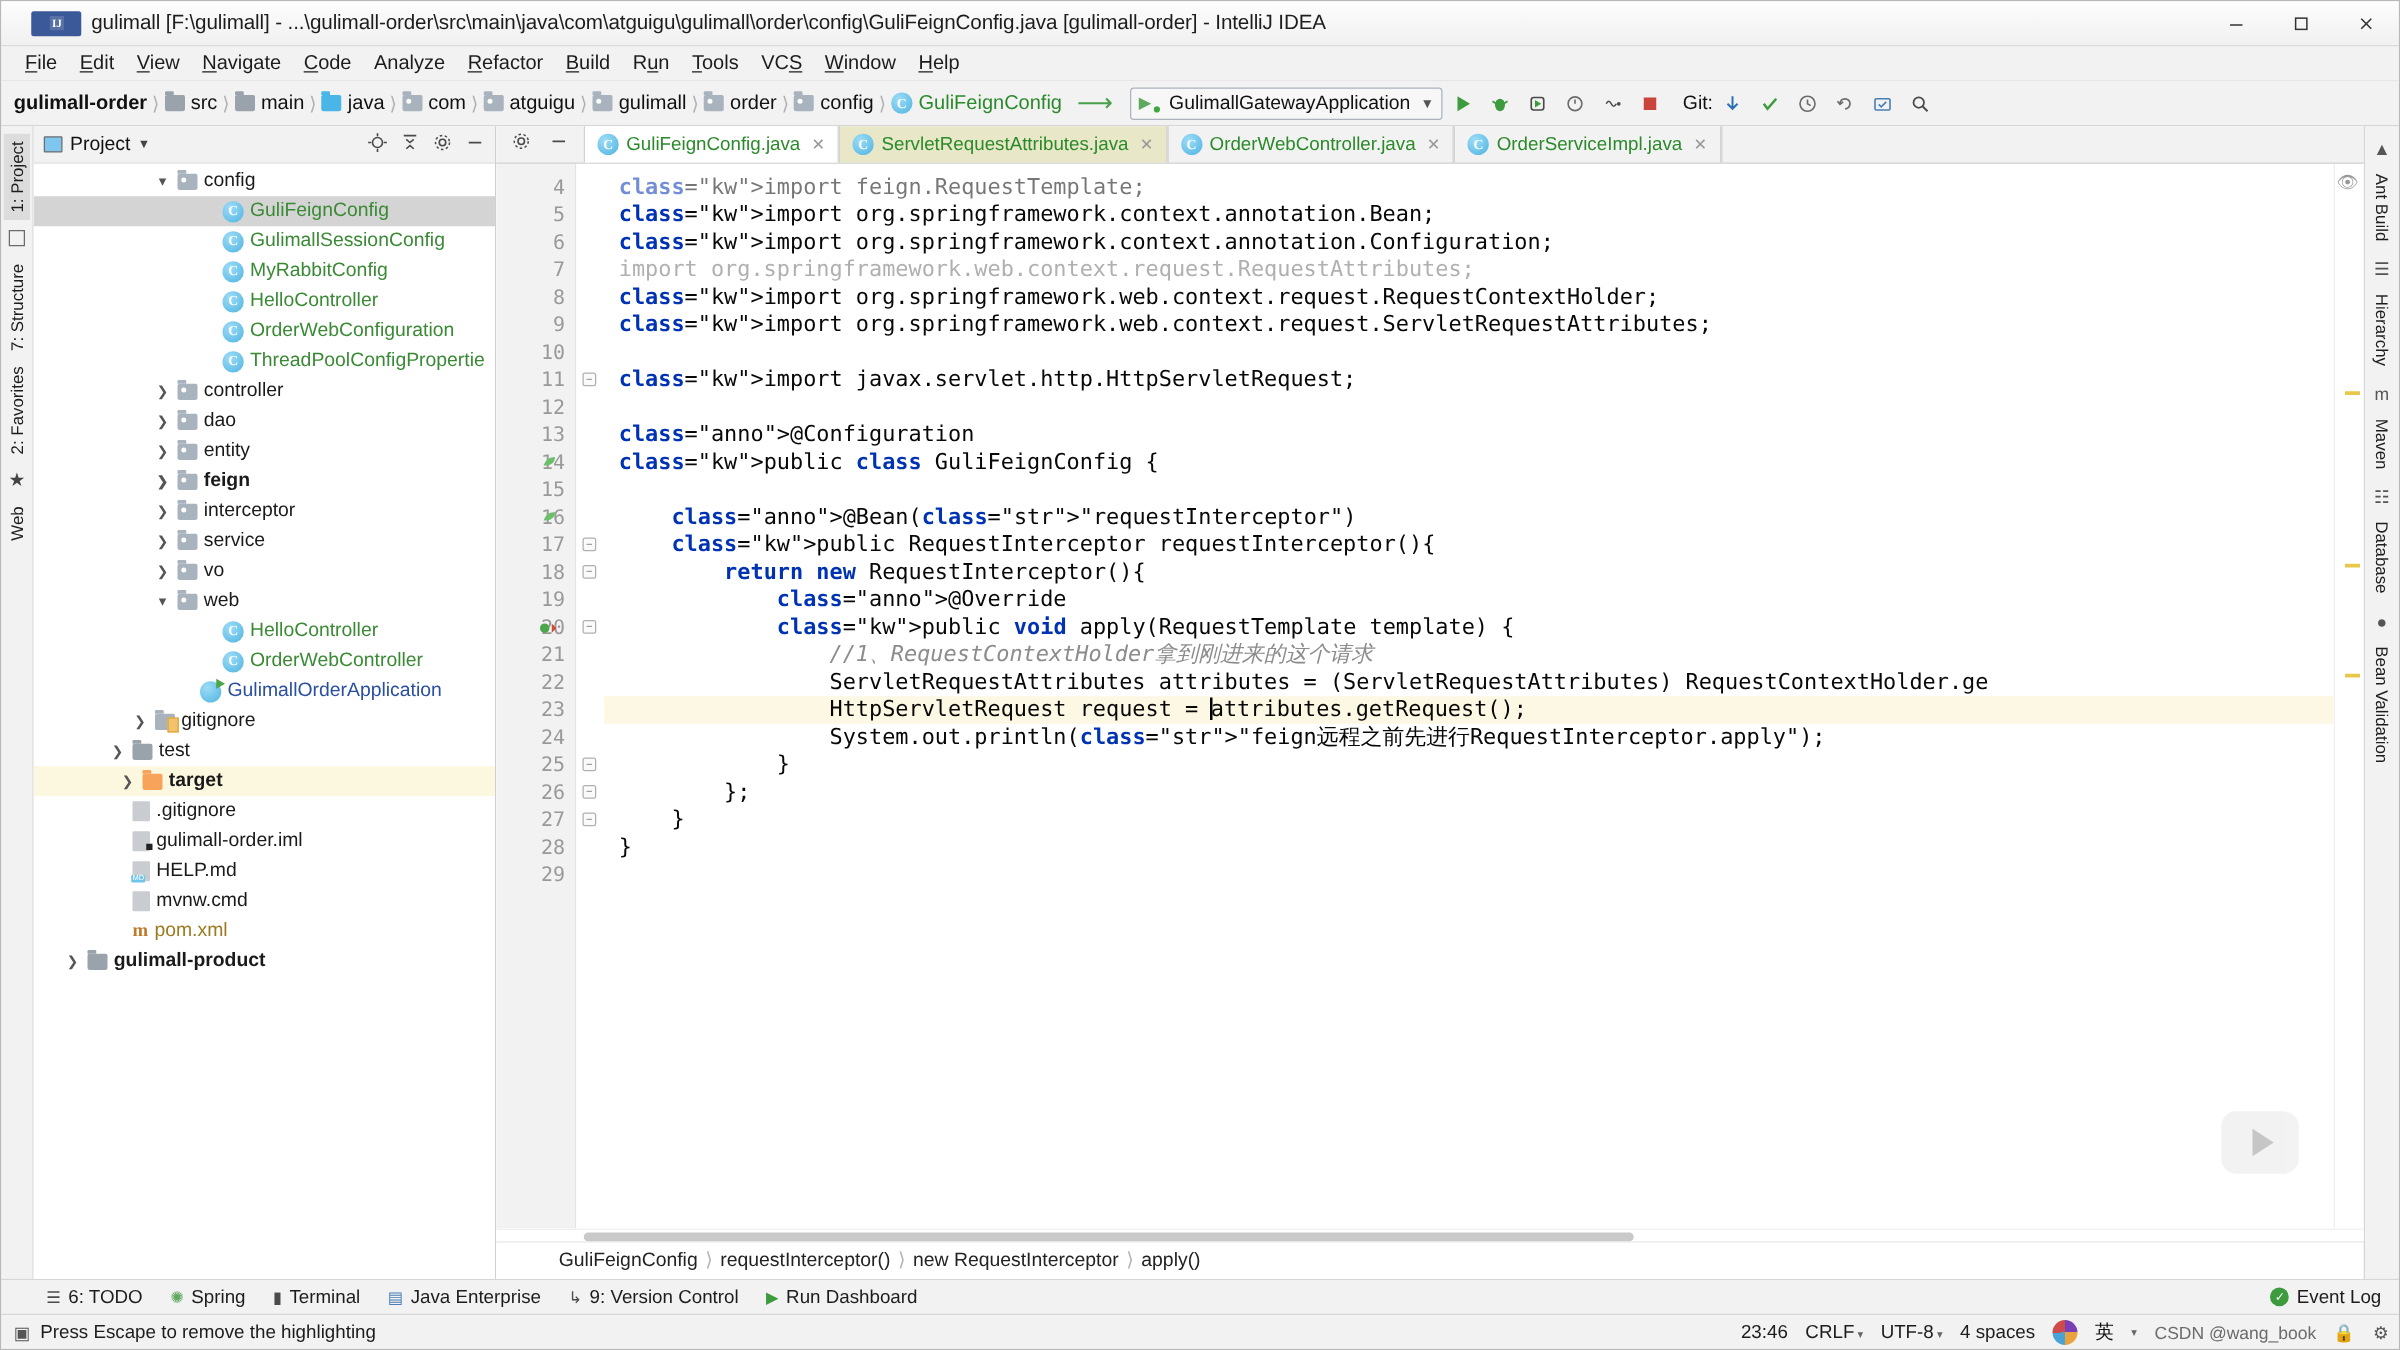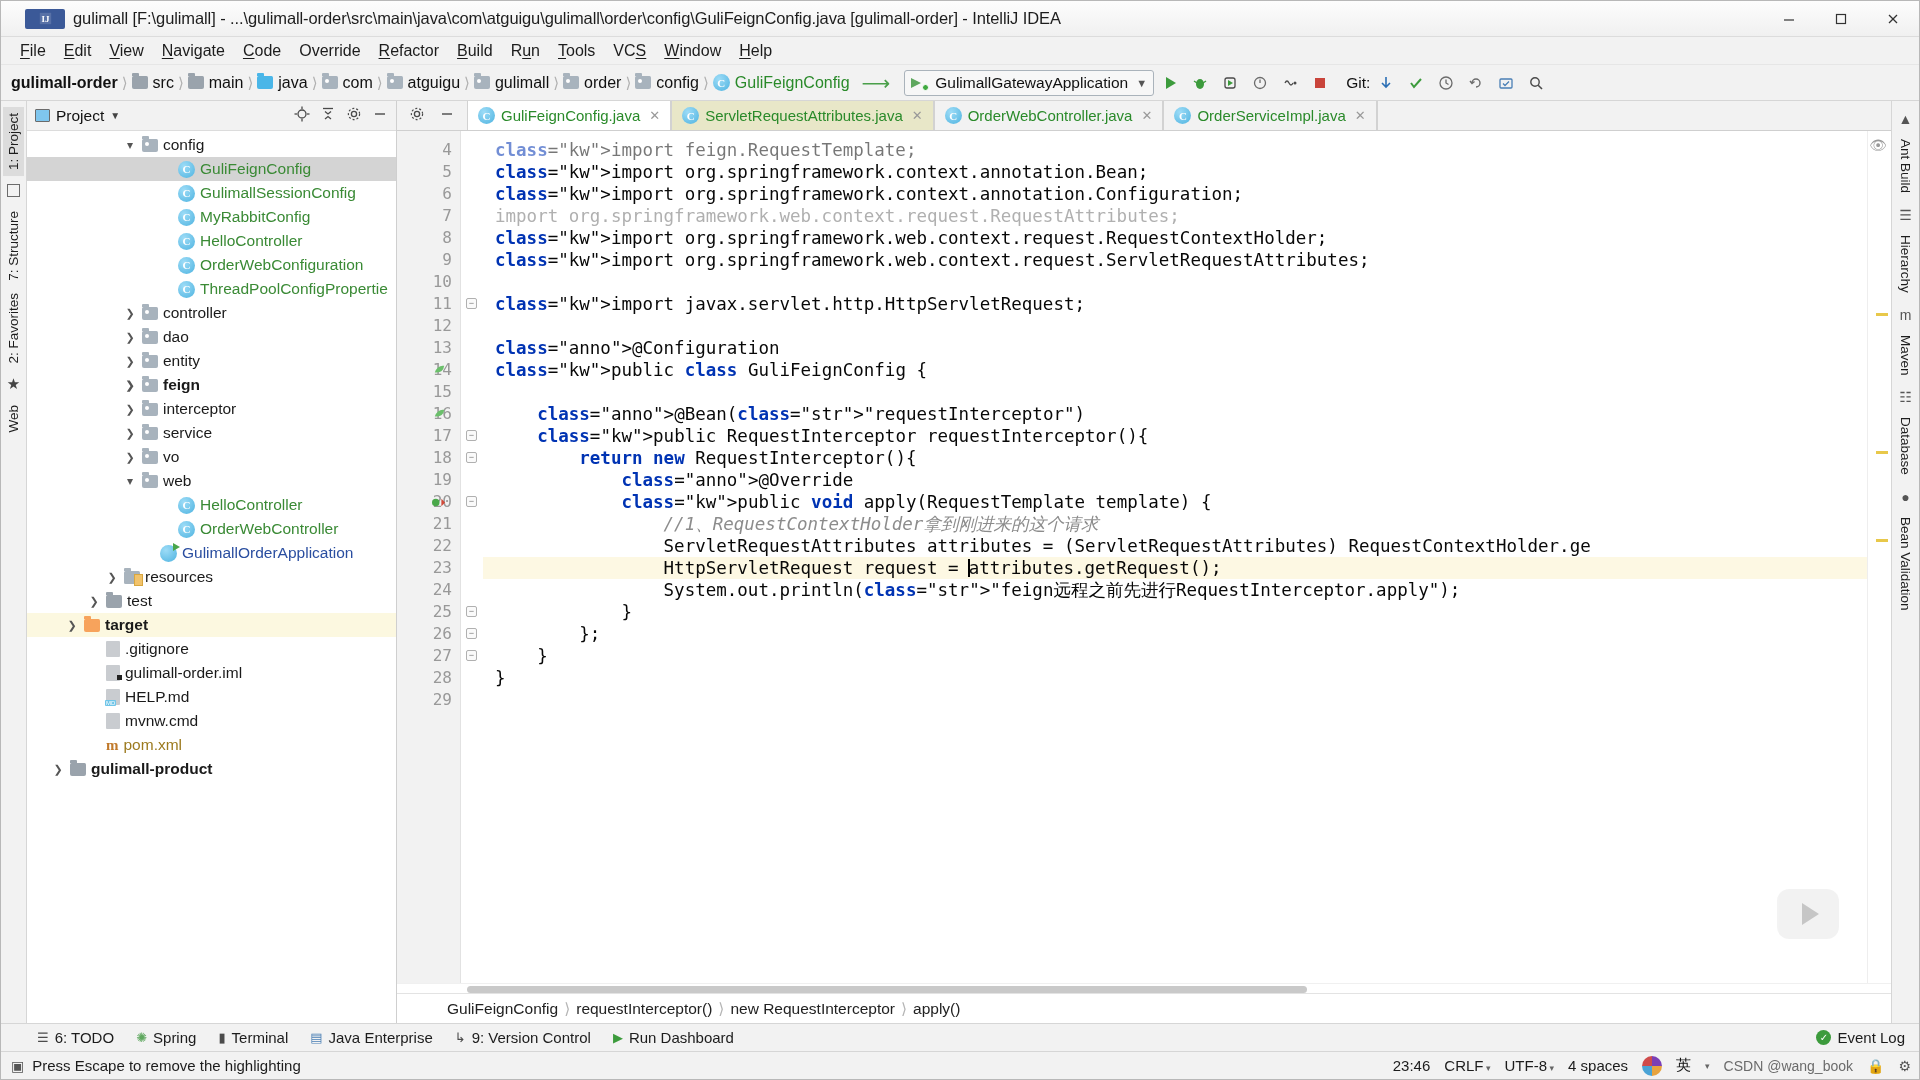--- a/index.html
+++ b/index.html
@@ -363,21 +363,21 @@
       </div>
     </div>
   </div>
 
   <div class="menubar">
     <div class="menuitem"><u>F</u><span></span>ile</div>
     <div class="menuitem"><u>E</u>dit</div>
     <div class="menuitem"><u>V</u>iew</div>
     <div class="menuitem"><u>N</u>avigate</div>
     <div class="menuitem"><u>C</u>ode</div>
-    <div class="menuitem">Override</div>
+    <div class="menuitem">Analyze</div>
     <div class="menuitem"><u>R</u>efactor</div>
     <div class="menuitem"><u>B</u>uild</div>
     <div class="menuitem">R<u>u</u>n</div>
     <div class="menuitem"><u>T</u>ools</div>
     <div class="menuitem">VC<u>S</u></div>
     <div class="menuitem"><u>W</u>indow</div>
     <div class="menuitem"><u>H</u>elp</div>
   </div>
 
   <div class="navbar">
@@ -647,28 +647,28 @@
             <span class="tlabel green">OrderWebController</span>
           </div>
           <div class="trow" style="padding-left: 114px;">
             <span class="tcaret"></span>
             <span class="app-ico"></span>
             <span class="tlabel blue">GulimallOrderApplication</span>
           </div>
           <div class="trow" style="padding-left: 78px;">
             <span class="tcaret right"></span>
             <span class="res-ico"></span>
-            <span class="tlabel">resources</span>
+            <span class="tlabel">gitignore</span>
           </div>
           <div class="trow" style="padding-left: 60px;">
             <span class="tcaret right"></span>
             <span class="folder-ico src-grey"></span>
             <span class="tlabel">test</span>
           </div>
-          <div class="trow hl" style="padding-left: 38px;">
+          <div class="trow hl" style="padding-left: 68px;">
             <span class="tcaret right"></span>
             <span class="folder-ico orange"></span>
             <span class="tlabel bold">target</span>
           </div>
           <div class="trow" style="padding-left: 60px;">
             <span class="tcaret"></span>
             <span class="file-ico"></span>
             <span class="tlabel">.gitignore</span>
           </div>
           <div class="trow" style="padding-left: 60px;">

